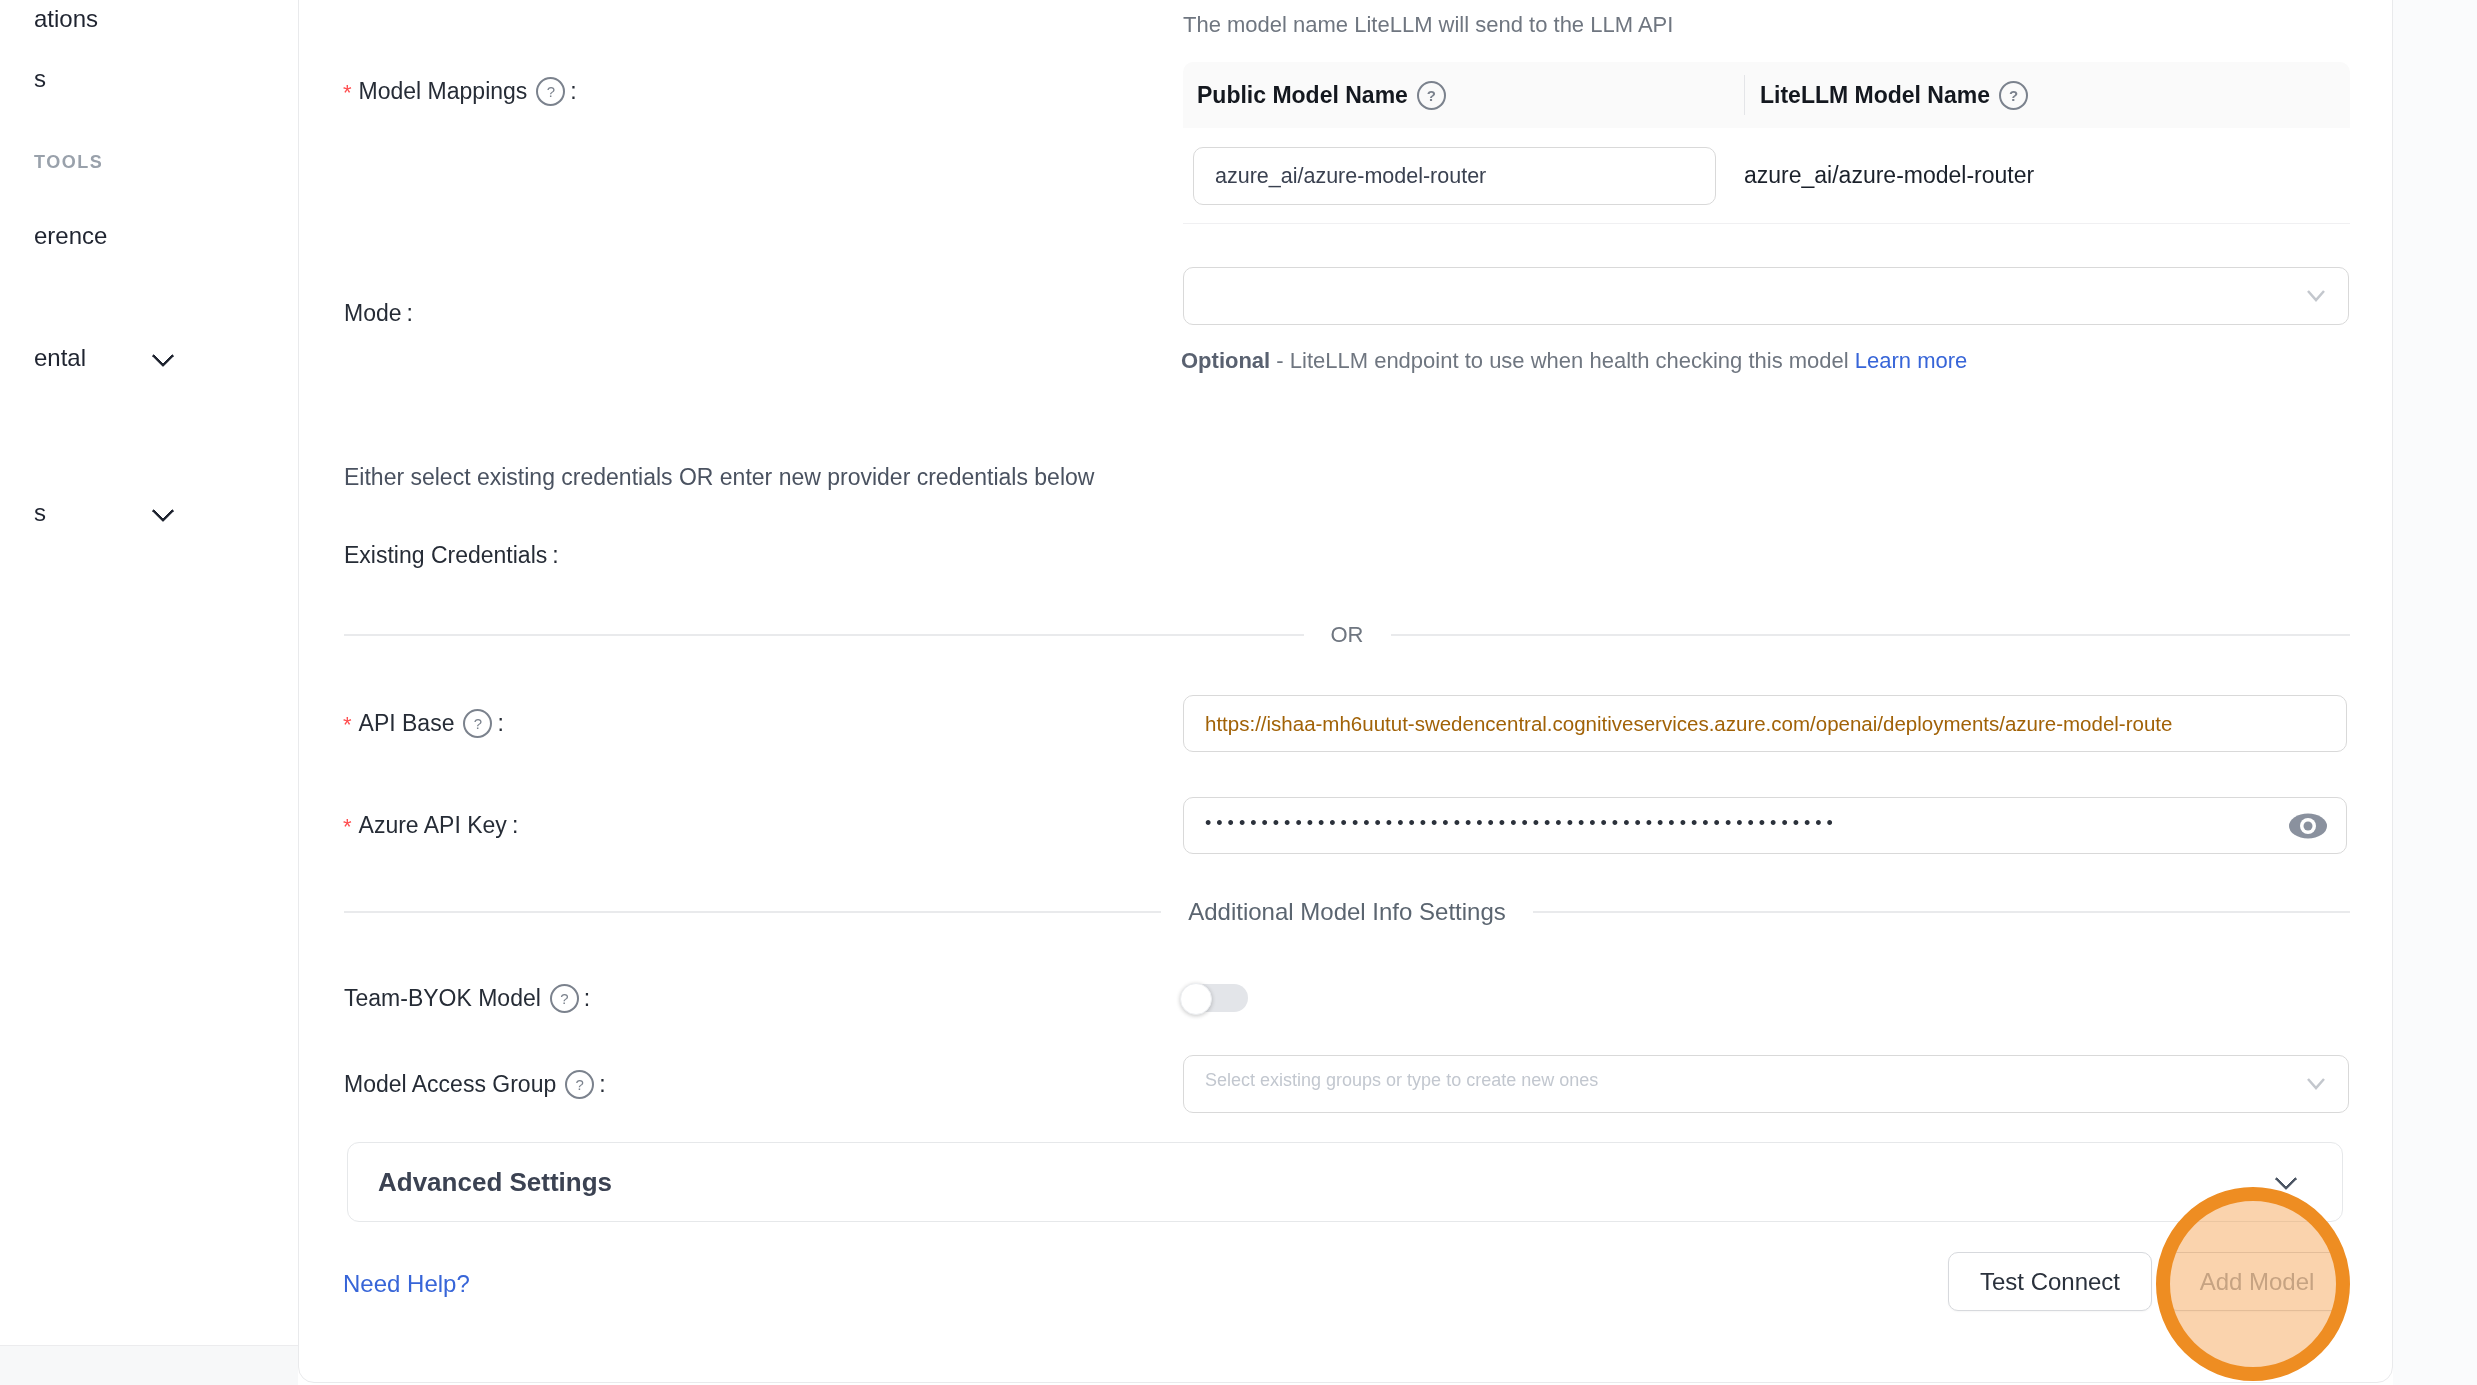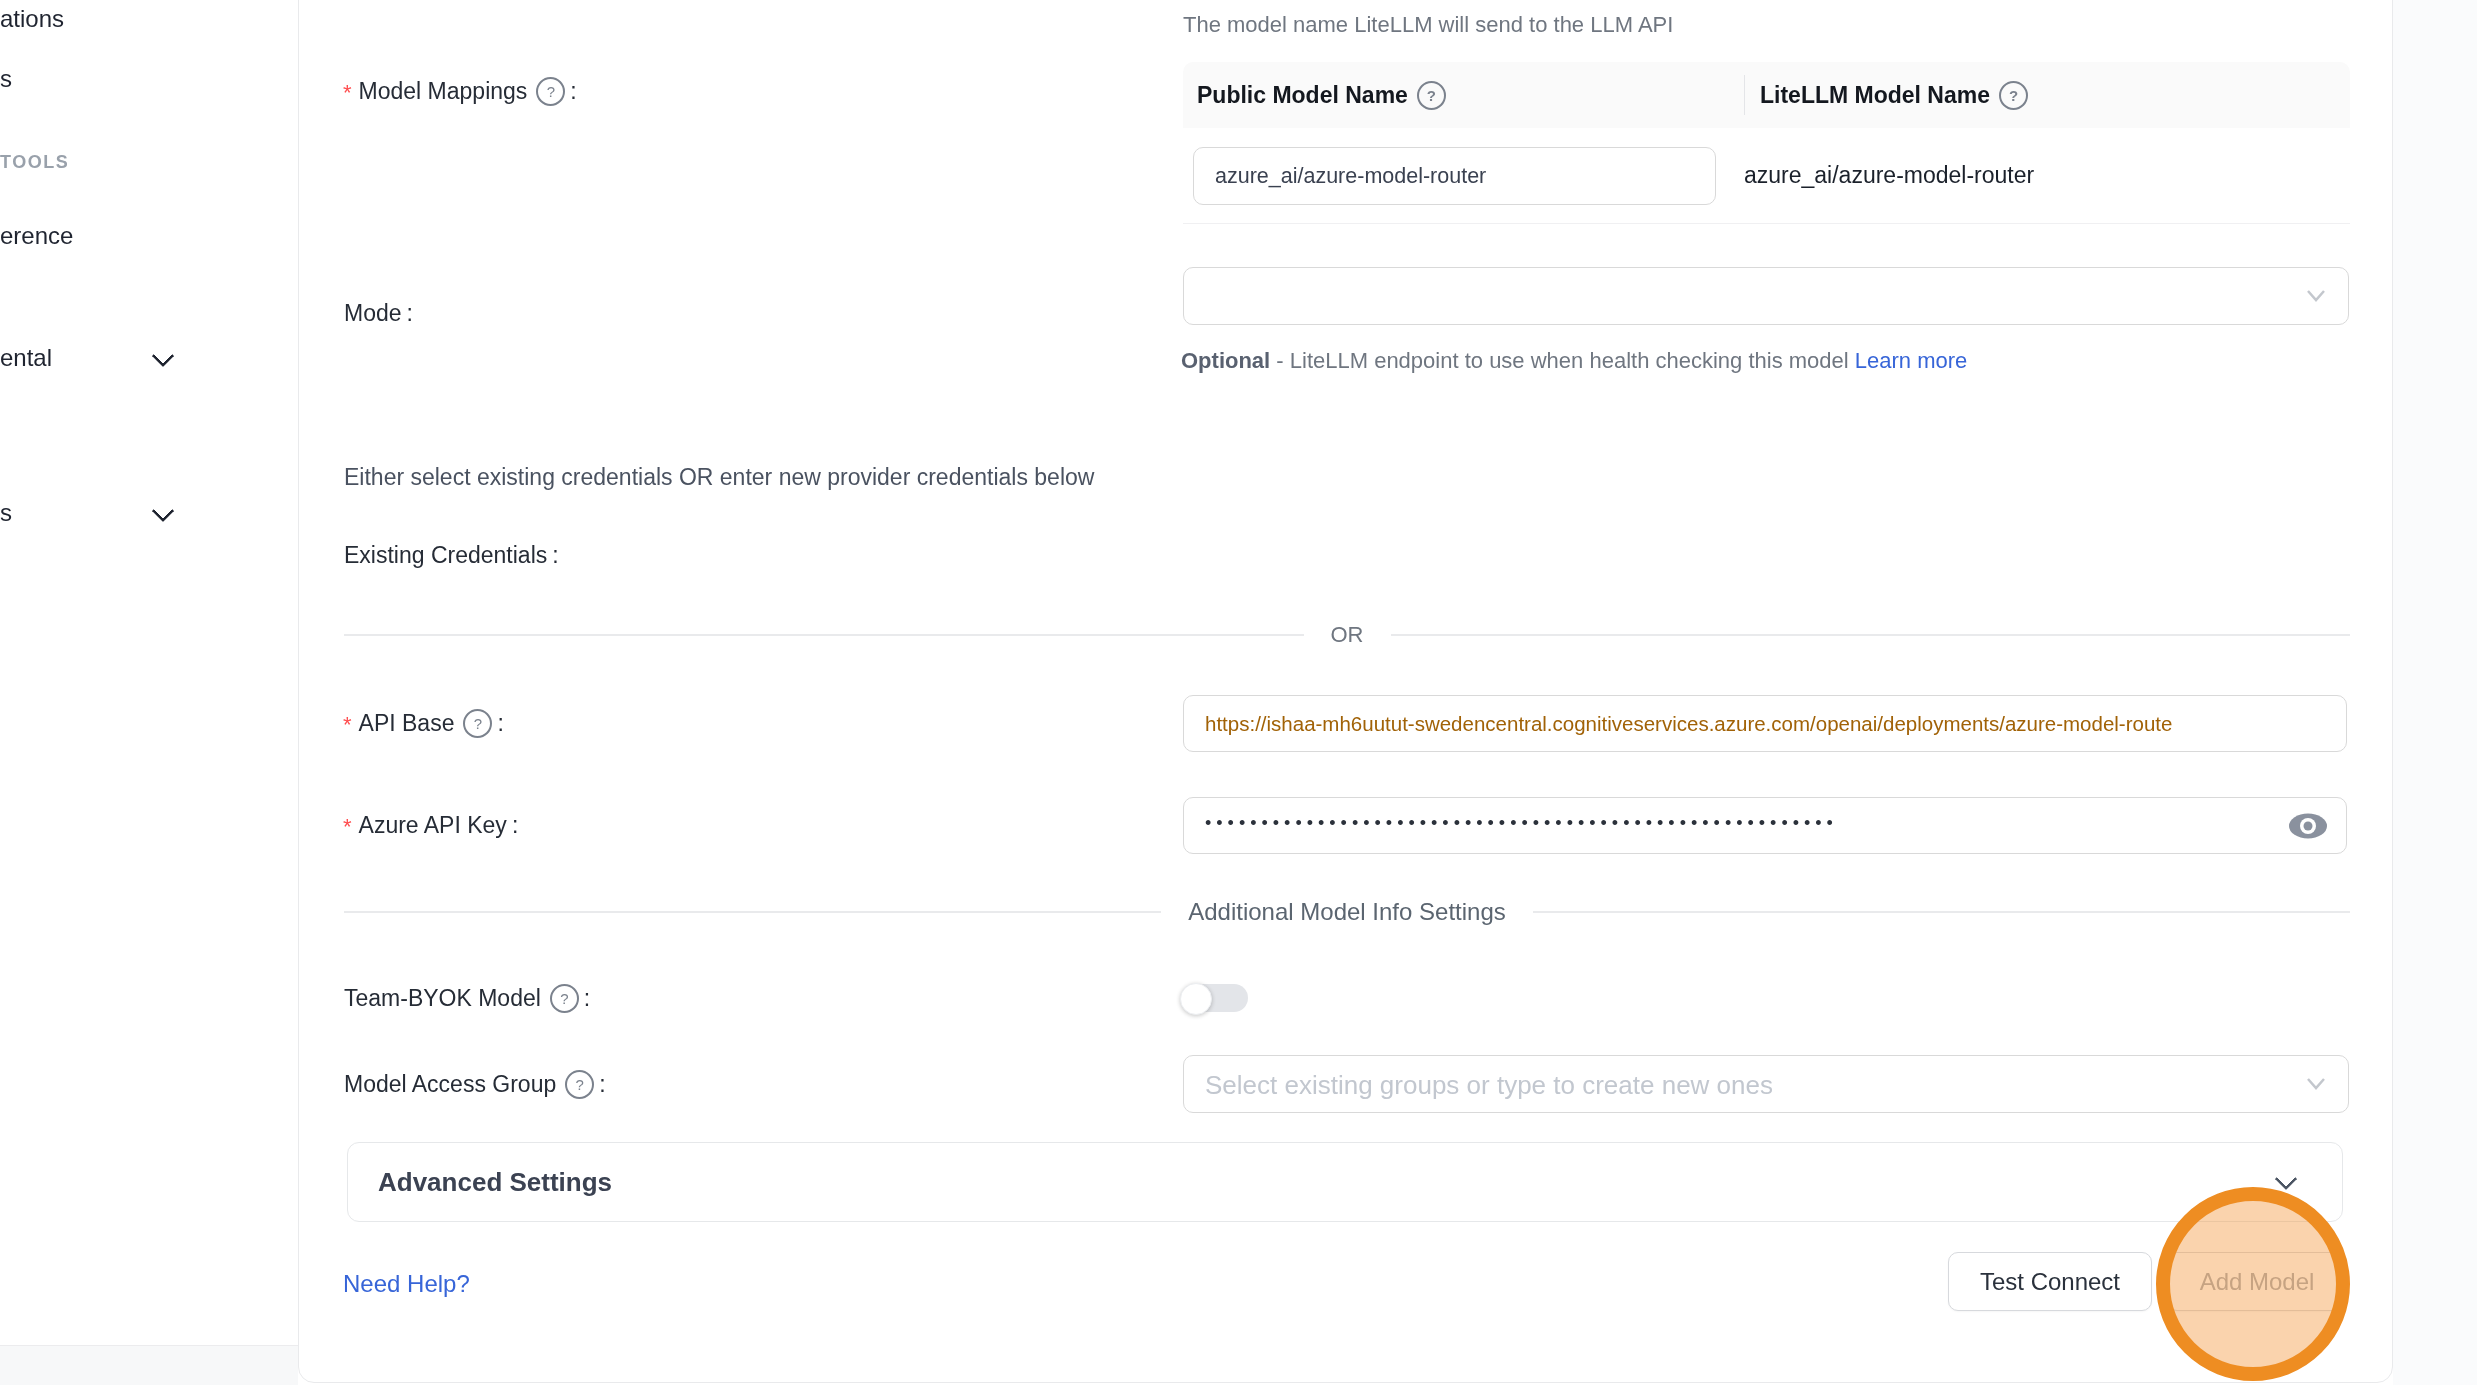--- a/index.html
+++ b/index.html
@@ -7,21 +7,21 @@
          font-family:"Liberation Sans",sans-serif;color:#262c36;background:#fff;}
   .abs{position:absolute;}
 
   
   .page-right{left:2393px;top:0;width:84px;height:1385px;background:#fafbfc;}
   .card-frame{left:298px;top:-24px;width:2093px;height:1405px;border:1.5px solid #e9eaec;
               border-radius:16px;background:#fff;}
   .bottom-strip{left:0;top:1345px;width:298px;height:40px;background:#f7f8f9;border-top:1px solid #ececee;}
 
   
-  .side-item{left:0;height:30px;display:flex;align-items:center;font-size:24px;color:#1f2430;}
+  .side-item{left:0;height:30px;display:flex;align-items:center;font-size:24px;color:#1f2430;padding-left:34px;}
   .side-section{font-size:18px;font-weight:700;letter-spacing:1.5px;color:#99a1ab;}
   .chev{display:inline-block;width:13px;height:13px;border-right:3px solid #1f2430;
         border-bottom:3px solid #1f2430;transform:rotate(45deg);border-radius:1px;}
 
   
   .lbl{display:flex;align-items:center;font-size:23px;color:#262c36;white-space:nowrap;}
   .req{color:#ff4d4f;font-size:22px;margin-right:7px;margin-top:4px;}
   .help{display:inline-flex;align-items:center;justify-content:center;width:25px;height:25px;
         border:2px solid #7b828d;border-radius:50%;font-size:15px;color:#7b828d;margin-left:9px;flex:0 0 auto;}
   .colon{margin-left:5px;}
@@ -172,21 +172,21 @@
   </div>
   <div class="abs tg-track"></div>
   <div class="abs tg-knob"></div>
 
   <div class="abs lbl" style="left:344px;top:1070px;">
     <span>Model Access Group</span>
     <span class="help">?</span>
     <span class="colon">:</span>
   </div>
   <div class="abs select" style="left:1183px;top:1055px;width:1164px;height:56px;">
-    <span style="position:absolute;left:21px;top:14px;font-size:26px;color:#c2c7cf;white-space:nowrap;">Select existing groups or type to create new ones</span>
+    <span style="position:absolute;left:21px;top:14px;font-size:18px;color:#c2c7cf;white-space:nowrap;">Select existing groups or type to create new ones</span>
     <svg class="sel-chev" width="24" height="18" viewBox="0 0 24 18">
       <polyline points="4,4 12,13 20,4" fill="none" stroke="#c3c7cd" stroke-width="2.5"></polyline>
     </svg>
   </div>
 
   <div class="abs" style="left:347px;top:1142px;width:1996px;height:80px;border:1.5px solid #e6e8ea;border-radius:12px;box-sizing:border-box;cursor:pointer;">
     <span style="position:absolute;left:30px;top:24px;font-size:26px;font-weight:700;color:#3b4252;">Advanced Settings</span>
     <span class="chev" style="position:absolute;right:48px;top:28px;border-color:#4b5563;"></span>
   </div>
 

